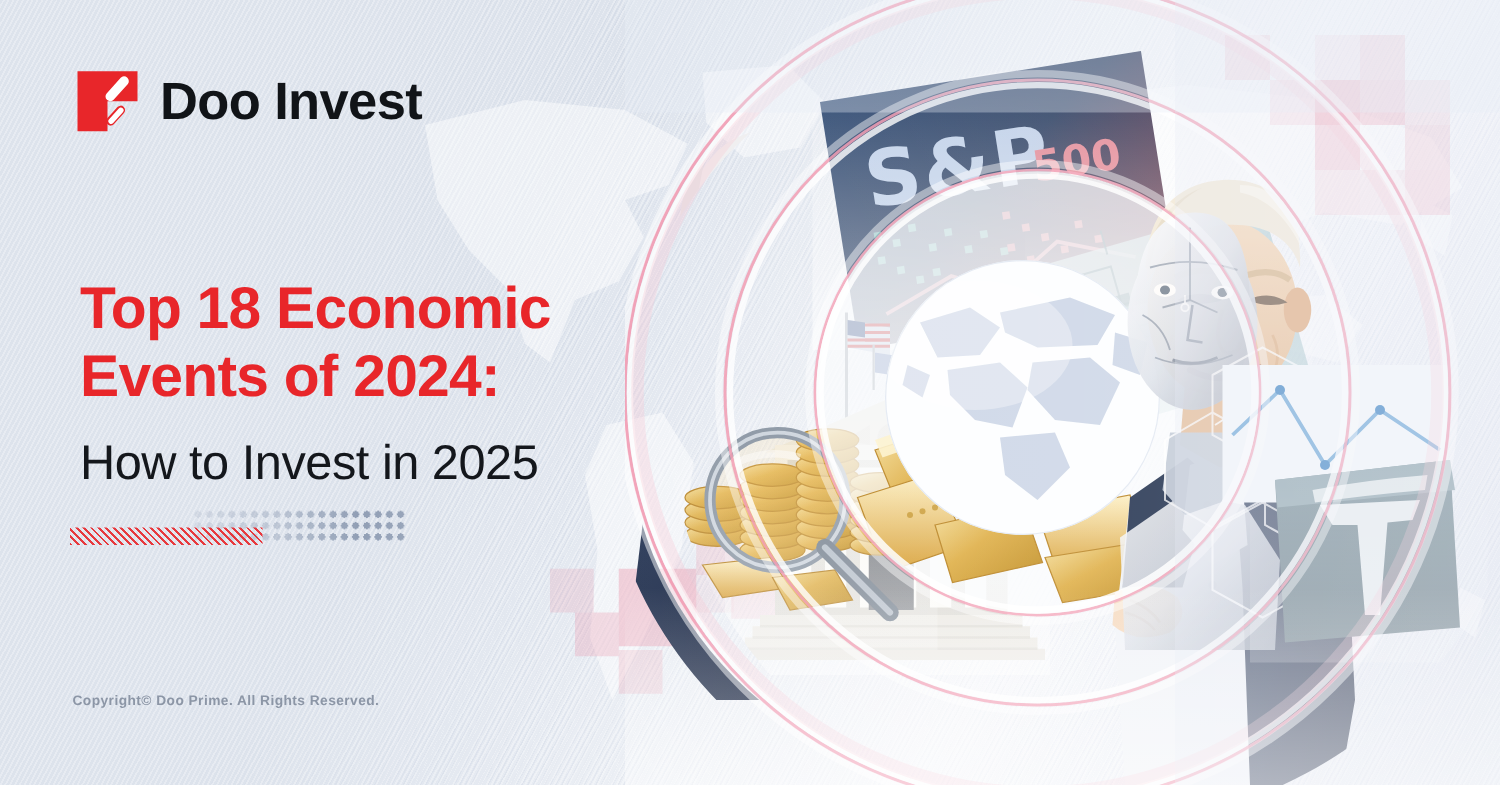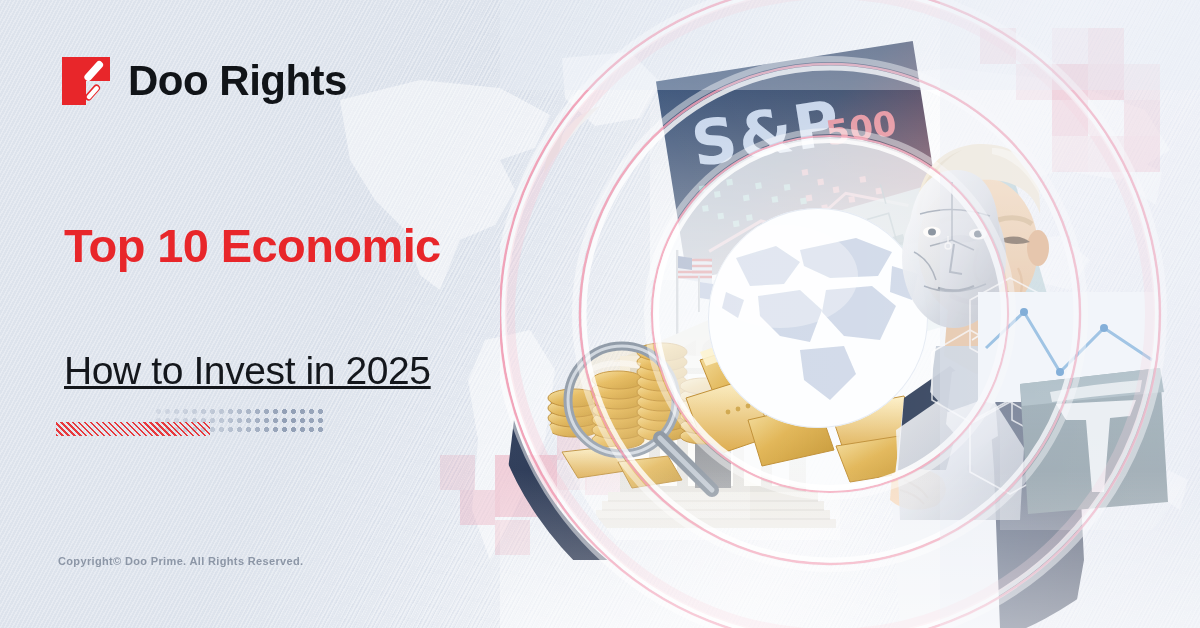--- a/index.html
+++ b/index.html
@@ -64,21 +64,21 @@
   .headline {
     position:absolute; left:64px; top:218px; width:470px;
   }
   .headline .l {
     font-size:47px; font-weight:bold; color:#e8262a;
     line-height:1.18; letter-spacing:-.6px; white-space:nowrap;
   }
   .subhead {
     position:absolute; left:64px; top:348px;
     font-size:39px; font-weight:normal; color:#14171c;
-    letter-spacing:-.4px; line-height:1.2; white-space:nowrap;text-decoration:underline;
+    letter-spacing:-.4px; line-height:1.2; white-space:nowrap;
   }
 
   
   .divider { position:absolute; left:56px; top:405px; width:268px; height:36px; }
   .hatch {
     position:absolute; left:0px; top:17px; width:154px; height:14px;
     background-image:repeating-linear-gradient(45deg,
       #e8262a 0px, #e8262a 1.6px, transparent 1.6px, transparent 4.2px);
     opacity:.9;
   }
@@ -643,27 +643,28 @@
     <div class="logo-mark">
       <svg viewBox="0 0 52 52" width="52" height="52">
         <path d="M2 2 H50 V26 H26 V50 H2 Z" fill="#E8262A"></path>
         <path d="M26 26 H50 V50 H26 Z" fill="#E8262A" opacity="0"></path>
         <rect x="30" y="4" width="7.5" height="24" rx="3.6" fill="#ffffff" transform="rotate(42 33.7 16)"></rect>
         <rect x="29" y="28" width="7" height="19" rx="3.4" fill="#E8262A" transform="rotate(42 32.5 37.5)"></rect>
         <rect x="30.6" y="29.6" width="4.4" height="16" rx="2.2" fill="#ffffff" transform="rotate(42 32.8 37.6)"></rect>
       </svg>
     </div>
     <div class="logo-word-wrap">
-      <span class="logo-word">Doo Rights</span>
+      <span class="logo-word">Doo Invest</span>
       <span class="dot" style="right:79px; top:-2px;"></span>
     </div>
   </div>
 
   <div class="headline">
-    <div class="l">Top 10 Economic</div>
+    <div class="l">Top 18 Economic</div>
+    <div class="l">Events of 2024:</div>
   </div>
 
   <div class="subhead">How to Invest in 2025</div>
 
   <div class="divider">
     <div class="dotgrid"></div>
     <div class="hatch"></div>
   </div>
 
   <div class="copyright">Copyright© Doo Prime. All Rights Reserved.</div>

